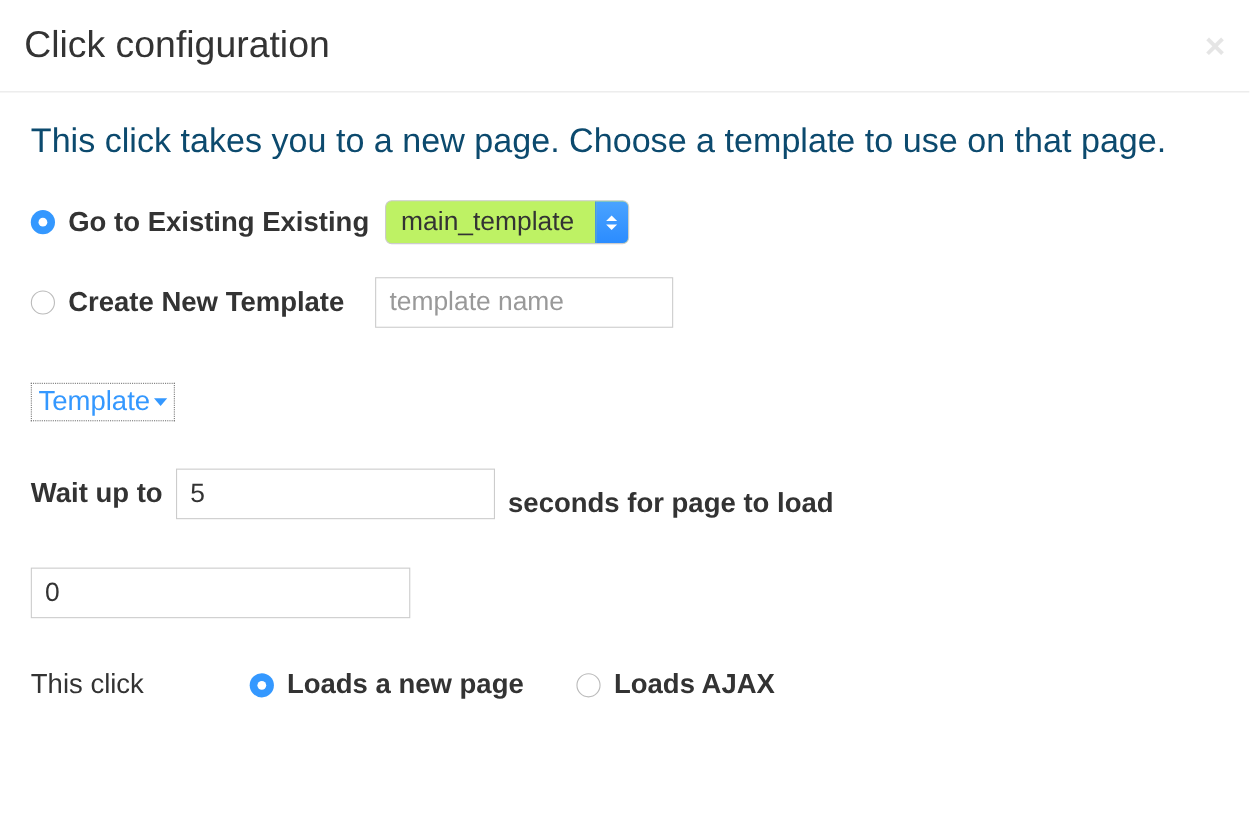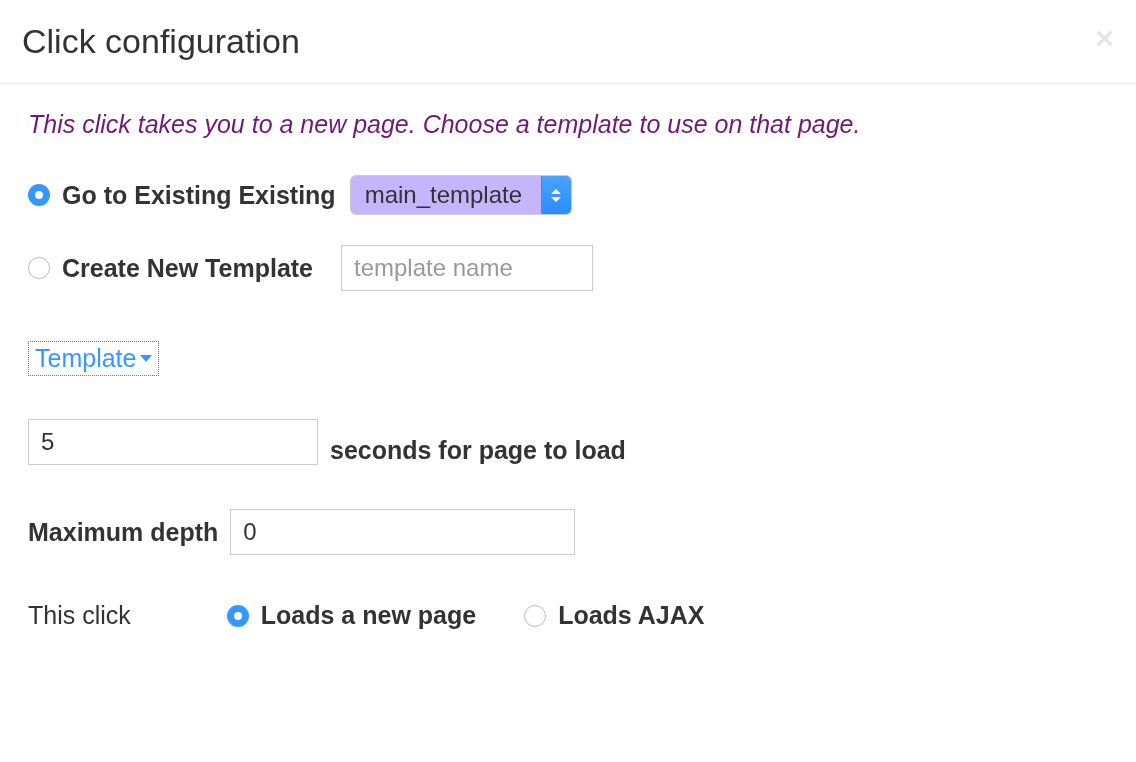--- a/index.html
+++ b/index.html
@@ -14,45 +14,44 @@
       width: 1136px;
       height: 762px;
       overflow: hidden;
     }
     .modal {
       width: 100%;
     }
     .modal-header {
       display: flex;
       justify-content: space-between;
-      align-items: flex-start;
+      align-items: center;
       padding: 22px 22px 22px 22px;
       border-bottom: 1px solid #e5e5e5;
     }
     .modal-title {
       font-size: 34px;
       font-weight: 500;
       color: #333;
     }
     .close-icon {
       font-size: 32px;
       font-weight: bold;
       color: #ccc;
       line-height: 1;
       cursor: pointer;
       opacity: 0.5;
     }
     .modal-body {
       padding: 26px 28px;
     }
     .description {
-      font-size: 25px;
-      color: #701a75;
+      font-size: 31px;
+      color: #0c4a6e;
       margin-bottom: 36px;
-      font-style: italic;
     }
     .option-row {
       display: flex;
       align-items: center;
       gap: 14px;
       margin-bottom: 30px;
     }
     .option-row-2 {
       margin-bottom: 50px;
       gap: 28px;
@@ -90,21 +89,21 @@
       font-weight: 700;
       color: #333;
     }
     .select-wrap {
       display: inline-flex;
       align-items: center;
       border: 1px solid #ccc;
       border-radius: 6px;
       height: 40px;
       overflow: hidden;
-      background: #c4b5fd;
+      background: #bef264;
     }
     .select-value {
       font-size: 24px;
       padding: 0 14px;
       color: #333;
       line-height: 38px;
       min-width: 190px;
     }
     .select-caret {
       width: 30px;
@@ -138,21 +137,21 @@
       font-size: 24px;
       padding: 6px 12px;
       color: #333;
       outline: none;
       font-family: inherit;
     }
     .text-input::placeholder {
       color: #999;
     }
     .template-name-input {
-      width: 252px;
+      width: 271px;
     }
     .advanced-link {
       display: inline-flex;
       align-items: center;
       gap: 4px;
       color: #3498ff;
       font-size: 25px;
       border: 1px dotted #777;
       padding: 2px 6px;
       cursor: pointer;
@@ -235,26 +234,26 @@
       </div>
       <input type="text" class="text-input template-name-input" placeholder="template name" style="">
     </div>
 
     <span class="advanced-link">
       <span>Template</span>
       <span class="advanced-caret"></span>
     </span>
 
     <div class="form-row">
+      <span class="form-label">Wait up to</span>
       <input type="text" class="text-input wait-input" value="5" style="">
       <span class="form-label-after">seconds for page to load</span>
     </div>
 
     <div class="form-row">
-      <span class="form-label">Maximum depth</span>
       <input type="text" class="text-input depth-input" value="0" style="">
     </div>
 
     <div class="click-type-row">
       <span class="click-type-label">This click</span>
       <div class="radio-group">
         <div class="radio-wrap">
           <span class="radio checked"></span>
           <span class="option-label">Loads a new page</span>
         </div>

